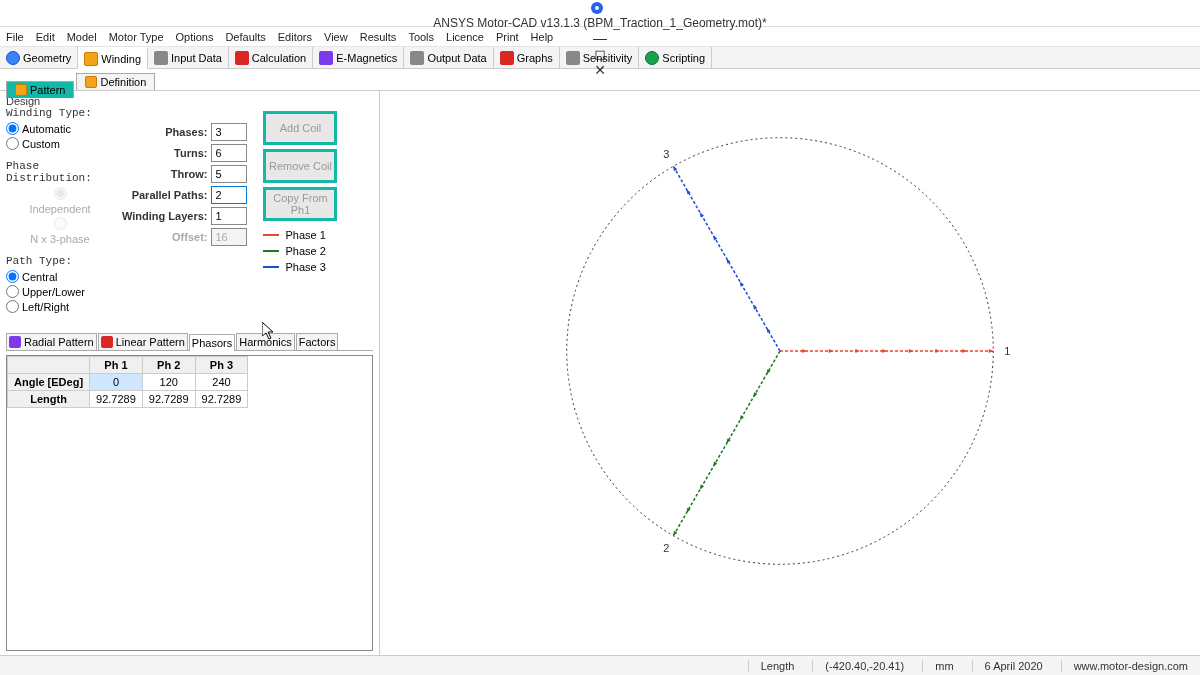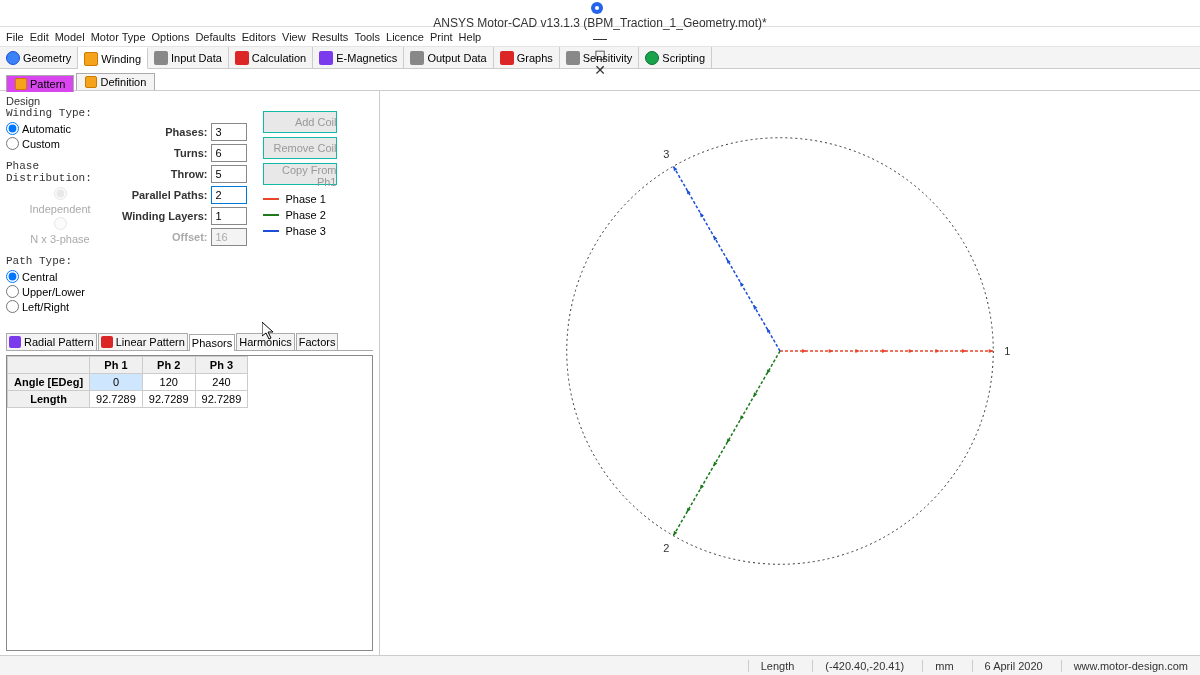--- a/index.html
+++ b/index.html
@@ -5,33 +5,33 @@
 * { box-sizing: border-box; margin: 0; padding: 0; font-family: "Segoe UI", Tahoma, sans-serif; font-size: 11px; }
 body { background: #fff; width: 1200px; height: 675px; overflow: hidden; position: relative; }
 
 
 .titlebar { height: 27px; background: #fff; border-bottom: 1px solid #ddd; display: flex; align-items: center; padding: 0 6px; flex-direction: column; }
 .titlebar .app-icon { width: 16px; height: 16px; margin-right: 6px; display: inline-flex; align-items: center; justify-content: center; }
 .titlebar .title { flex: 1; color: #333; font-size: 12px; }
 .titlebar .win-btn { width: 40px; height: 27px; display: flex; align-items: center; justify-content: center; color: #333; font-size: 14px; }
 
 
-.menubar { height: 20px; display: flex; align-items: center; padding: 0 6px; gap: 6px; border-bottom: 1px solid #e5e5e5; }
+.menubar { height: 20px; display: flex; align-items: center; padding: 0 6px; gap: 12px; border-bottom: 1px solid #e5e5e5; }
 .menubar span { color: #222; cursor: default; }
 
 
 .toolbar { height: 22px; display: flex; align-items: stretch; border-bottom: 1px solid #ccc; background: #f4f4f4; }
 .toolbar .tb-item { display: flex; align-items: center; padding: 0 6px; border-right: 1px solid #ccc; gap: 3px; cursor: default; }
 .toolbar .tb-item.active { background: #fff; border-top: 2px solid #fff; border-bottom: 1px solid #fff; margin-bottom: -1px; }
 .tb-icon { width: 14px; height: 14px; display: inline-block; border-radius: 2px; }
 
 
 .subtabs { height: 22px; display: flex; align-items: center; padding: 3px 6px 0 6px; gap: 0; border-bottom: 1px solid #ccc; }
 .subtab { display: flex; align-items: center; padding: 2px 8px; border: 1px solid #aaa; border-bottom: none; margin-right: 2px; background: #f4f4f4; gap: 3px; }
-.subtab.active { background: #d946ef; position: relative; top: 2px; }
+.subtab.active { background: #14b8a6; position: relative; top: 8px; }
 
 
 .main { display: flex; height: calc(100% - 27px - 20px - 22px - 22px - 20px); }
 .left-panel { width: 380px; border-right: 1px solid #ccc; padding: 4px 6px; display: flex; flex-direction: column; }
 .design-area { display: flex; gap: 8px; }
 .group-col { display: flex; flex-direction: column; gap: 2px; }
 .group-label { color: #333; margin-bottom: 1px; font-family: Liberation Mono, monospace; }
 .radio-row { display: flex; align-items: center; gap: 3px; }
 .radio-row input { margin: 0; }
 .radio-row.disabled { color: #aaa; flex-direction: column; }
@@ -39,21 +39,21 @@
 
 .field-col { display: flex; flex-direction: column; gap: 3px; margin-top: 16px; }
 .field-row { display: flex; align-items: center; gap: 4px; justify-content: flex-end; }
 .field-row label { text-align: right; color: #333; font-weight: bold; }
 .field-row label.disabled { color: #aaa; }
 .field-row input { width: 36px; height: 18px; border: 1px solid #888; padding: 0 3px; }
 .field-row input.active { border: 1px solid #0078d7; background: #fff; }
 .field-row input:disabled { background: #f4f4f4; color: #aaa; }
 
 .btn-col { display: flex; flex-direction: column; gap: 4px; margin-top: 4px; }
-.btn-col button { width: 74px; height: 22px; background: #e8e8e8; border: 1px solid #14b8a6; color: #999; cursor: default; text-align: right; }
+.btn-col button { width: 74px; height: 34px; background: #e8e8e8; border: 3px solid #14b8a6; color: #999; cursor: default; }
 
 .legend { display: flex; flex-direction: column; gap: 4px; margin-top: 4px; }
 .legend-row { display: flex; align-items: center; gap: 6px; }
 .legend-row .swatch { width: 16px; height: 2px; }
 
 
 .pattern-tabs { display: flex; align-items: flex-end; margin-top: 20px; border-bottom: 1px solid #aaa; }
 .ptab { padding: 2px 2px; border: 1px solid #aaa; border-bottom: none; background: #f4f4f4; display: flex; align-items: center; gap: 3px; margin-right: 1px; }
 .ptab.active { background: #fff; position: relative; top: 1px; justify-content: flex-end; }
 

